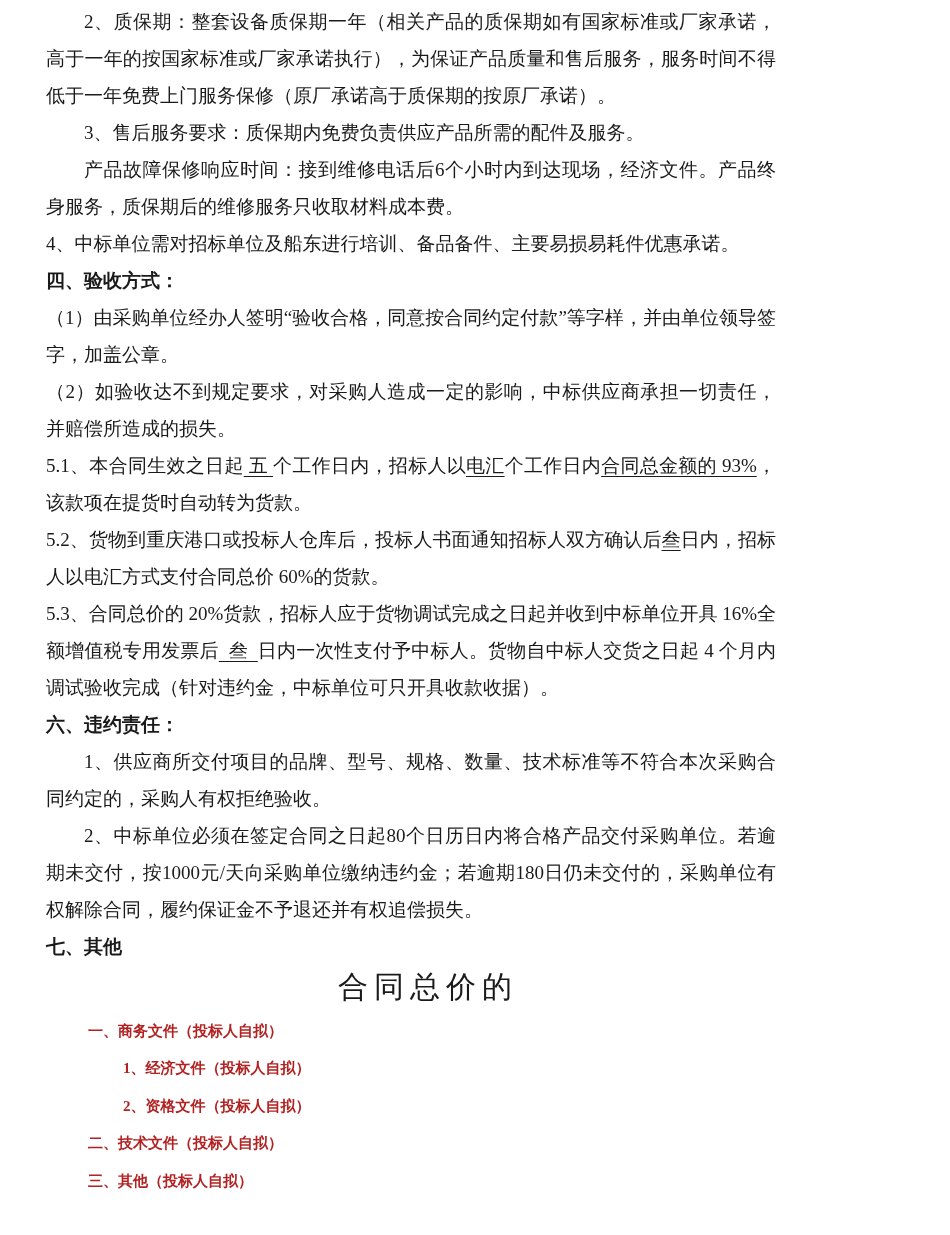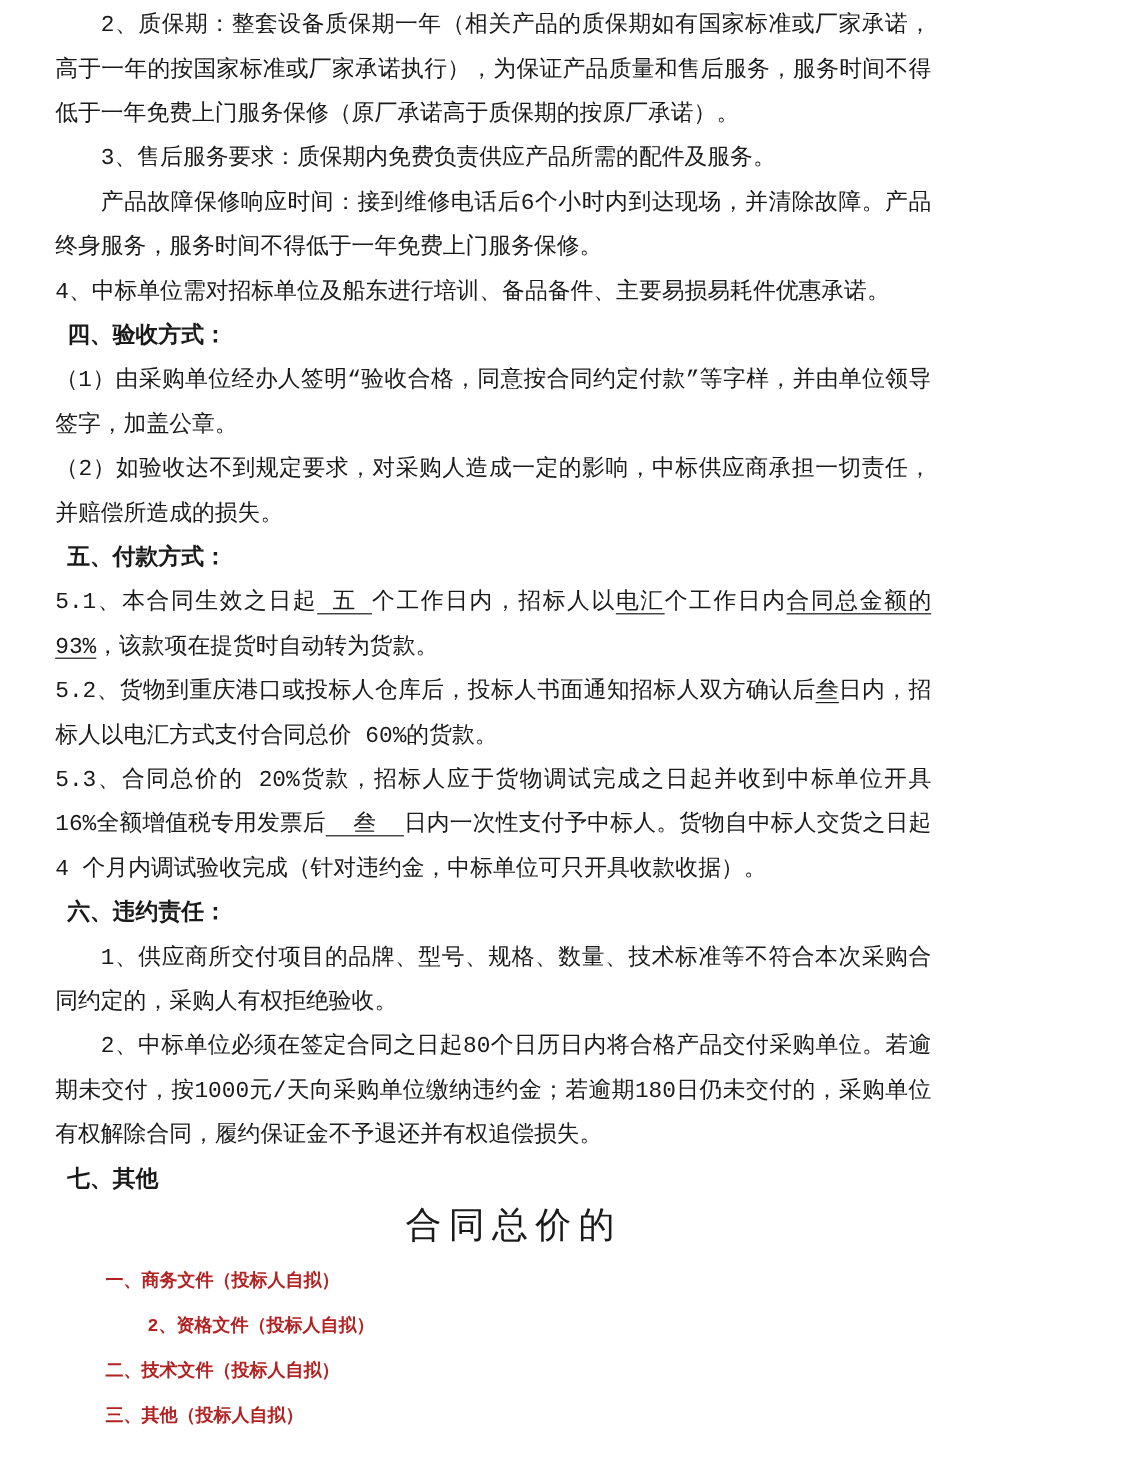--- a/index.html
+++ b/index.html
@@ -3,36 +3,35 @@
 <meta charset="utf-8">
 <style>
   html, body { margin: 0; padding: 0; background: #ffffff; }
   .page {
     position: relative;
     width: 822px;
     height: 1235px;
     box-sizing: border-box;
     padding: 3px 46px 0 46px;
     background: #ffffff;
-    font-family: Liberation Mono, monospace;
+    font-family: Liberation Serif, serif;
     color: #1a1a1a;
     overflow: hidden;
   }
   p { margin: 0; }
   .body-para {
     font-size: 19px;
     line-height: 37px;
     text-align: justify;
   }
   .indent { text-indent: 38px; }
   .heading {
     font-size: 19px;
     line-height: 37px;
     font-weight: bold;
-    margin-left: 10px;
   }
   .doc-title {
     font-size: 30px;
     line-height: 44px;
     text-align: center;
     text-indent: 34px;
     letter-spacing: 6px;
     margin-bottom: 4px;
   }
   .red-item {
@@ -45,32 +44,32 @@
   .red-item.l2 { padding-left: 77px; }
   .u { text-decoration: underline; text-underline-offset: 4px; }
 </style>
 </head>
 <body>
 
 <div class="page">
   <div id="doc">
       <p class="body-para indent"><span>2、质保期：整套设备质保期一年（相关产品的质保期如有国家标准或厂家承诺，高于一年的按国家标准或厂家承诺执行），为保证产品质量和售后服务，服务时间不得低于一年免费上门服务保修（原厂承诺高于质保期的按原厂承诺）。</span></p>
       <p class="body-para indent"><span>3、售后服务要求：质保期内免费负责供应产品所需的配件及服务。</span></p>
-      <p class="body-para indent"><span>产品故障保修响应时间：接到维修电话后6个小时内到达现场，并清除故障。产品终身服务，服务时间不得低于一年免费上门服务保修。</span></p>
+      <p class="body-para indent"><span>产品故障保修响应时间：接到维修电话后6个小时内到达现场，经济文件。产品终身服务，质保期后的维修服务只收取材料成本费。</span></p>
       <p class="body-para"><span>4、中标单位需对招标单位及船东进行培训、备品备件、主要易损易耗件优惠承诺。</span></p>
       <p class="heading"><span>四、验收方式：</span></p>
       <p class="body-para"><span>（1）由采购单位经办人签明“验收合格，同意按合同约定付款”等字样，并由单位领导签字，加盖公章。</span></p>
       <p class="body-para"><span>（2）如验收达不到规定要求，对采购人造成一定的影响，中标供应商承担一切责任，并赔偿所造成的损失。</span></p>
-      <p class="heading"><span>五、付款方式：</span></p>
       <p class="body-para"><span>5.1、本合同生效之日起</span><span class="u">&nbsp;五&nbsp;</span><span>个工作日内，招标人以</span><span class="u">电汇</span><span>个工作日内</span><span class="u">合同总金额的 93%</span><span>，该款项在提货时自动转为货款。</span></p>
       <p class="body-para"><span>5.2、货物到重庆港口或投标人仓库后，投标人书面通知招标人双方确认后</span><span class="u">叁</span><span>日内，招标人以电汇方式支付合同总价 60%的货款。</span></p>
       <p class="body-para"><span>5.3、合同总价的 20%货款，招标人应于货物调试完成之日起并收到中标单位开具 16%全额增值税专用发票后</span><span class="u">&nbsp;&nbsp;叁&nbsp;&nbsp;</span><span>日内一次性支付予中标人。货物自中标人交货之日起 4 个月内调试验收完成（针对违约金，中标单位可只开具收款收据）。</span></p>
       <p class="heading"><span>六、违约责任：</span></p>
       <p class="body-para indent"><span>1、供应商所交付项目的品牌、型号、规格、数量、技术标准等不符合本次采购合同约定的，采购人有权拒绝验收。</span></p>
       <p class="body-para indent"><span>2、中标单位必须在签定合同之日起80个日历日内将合格产品交付采购单位。若逾期未交付，按1000元/天向采购单位缴纳违约金；若逾期180日仍未交付的，采购单位有权解除合同，履约保证金不予退还并有权追偿损失。</span></p>
       <p class="heading"><span>七、其他</span></p>
       <p class="doc-title"><span>合同总价的</span></p>
       <p class="red-item l1"><span>一、商务文件（投标人自拟）</span></p>
+      <p class="red-item l2"><span>1、经济文件（投标人自拟）</span></p>
       <p class="red-item l2"><span>2、资格文件（投标人自拟）</span></p>
       <p class="red-item l1"><span>二、技术文件（投标人自拟）</span></p>
       <p class="red-item l1"><span>三、其他（投标人自拟）</span></p>
     </div>
 </div>
 
 </body></html>

